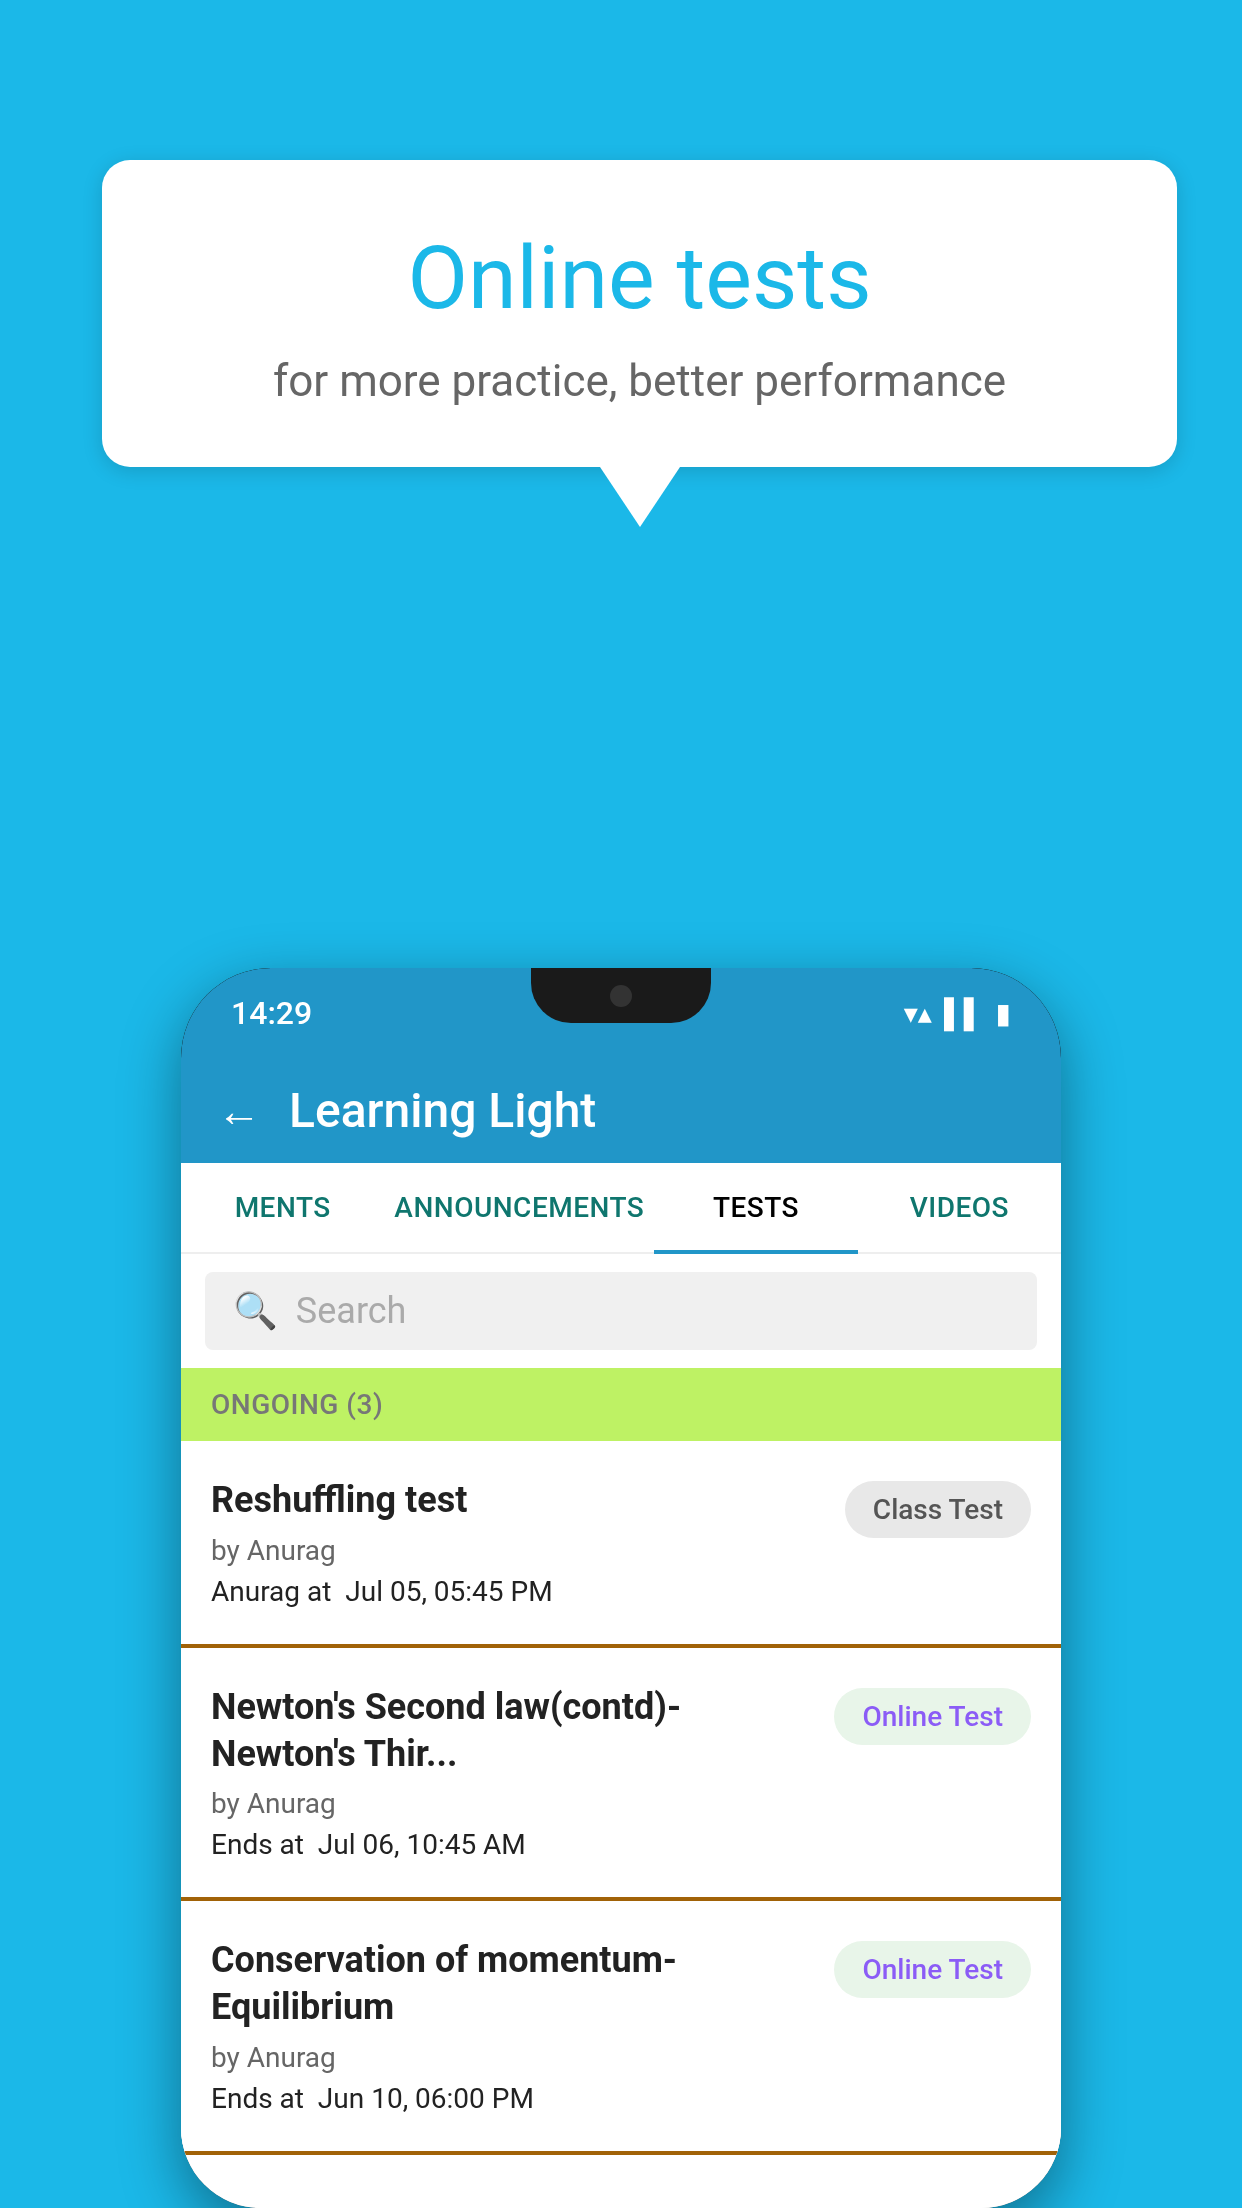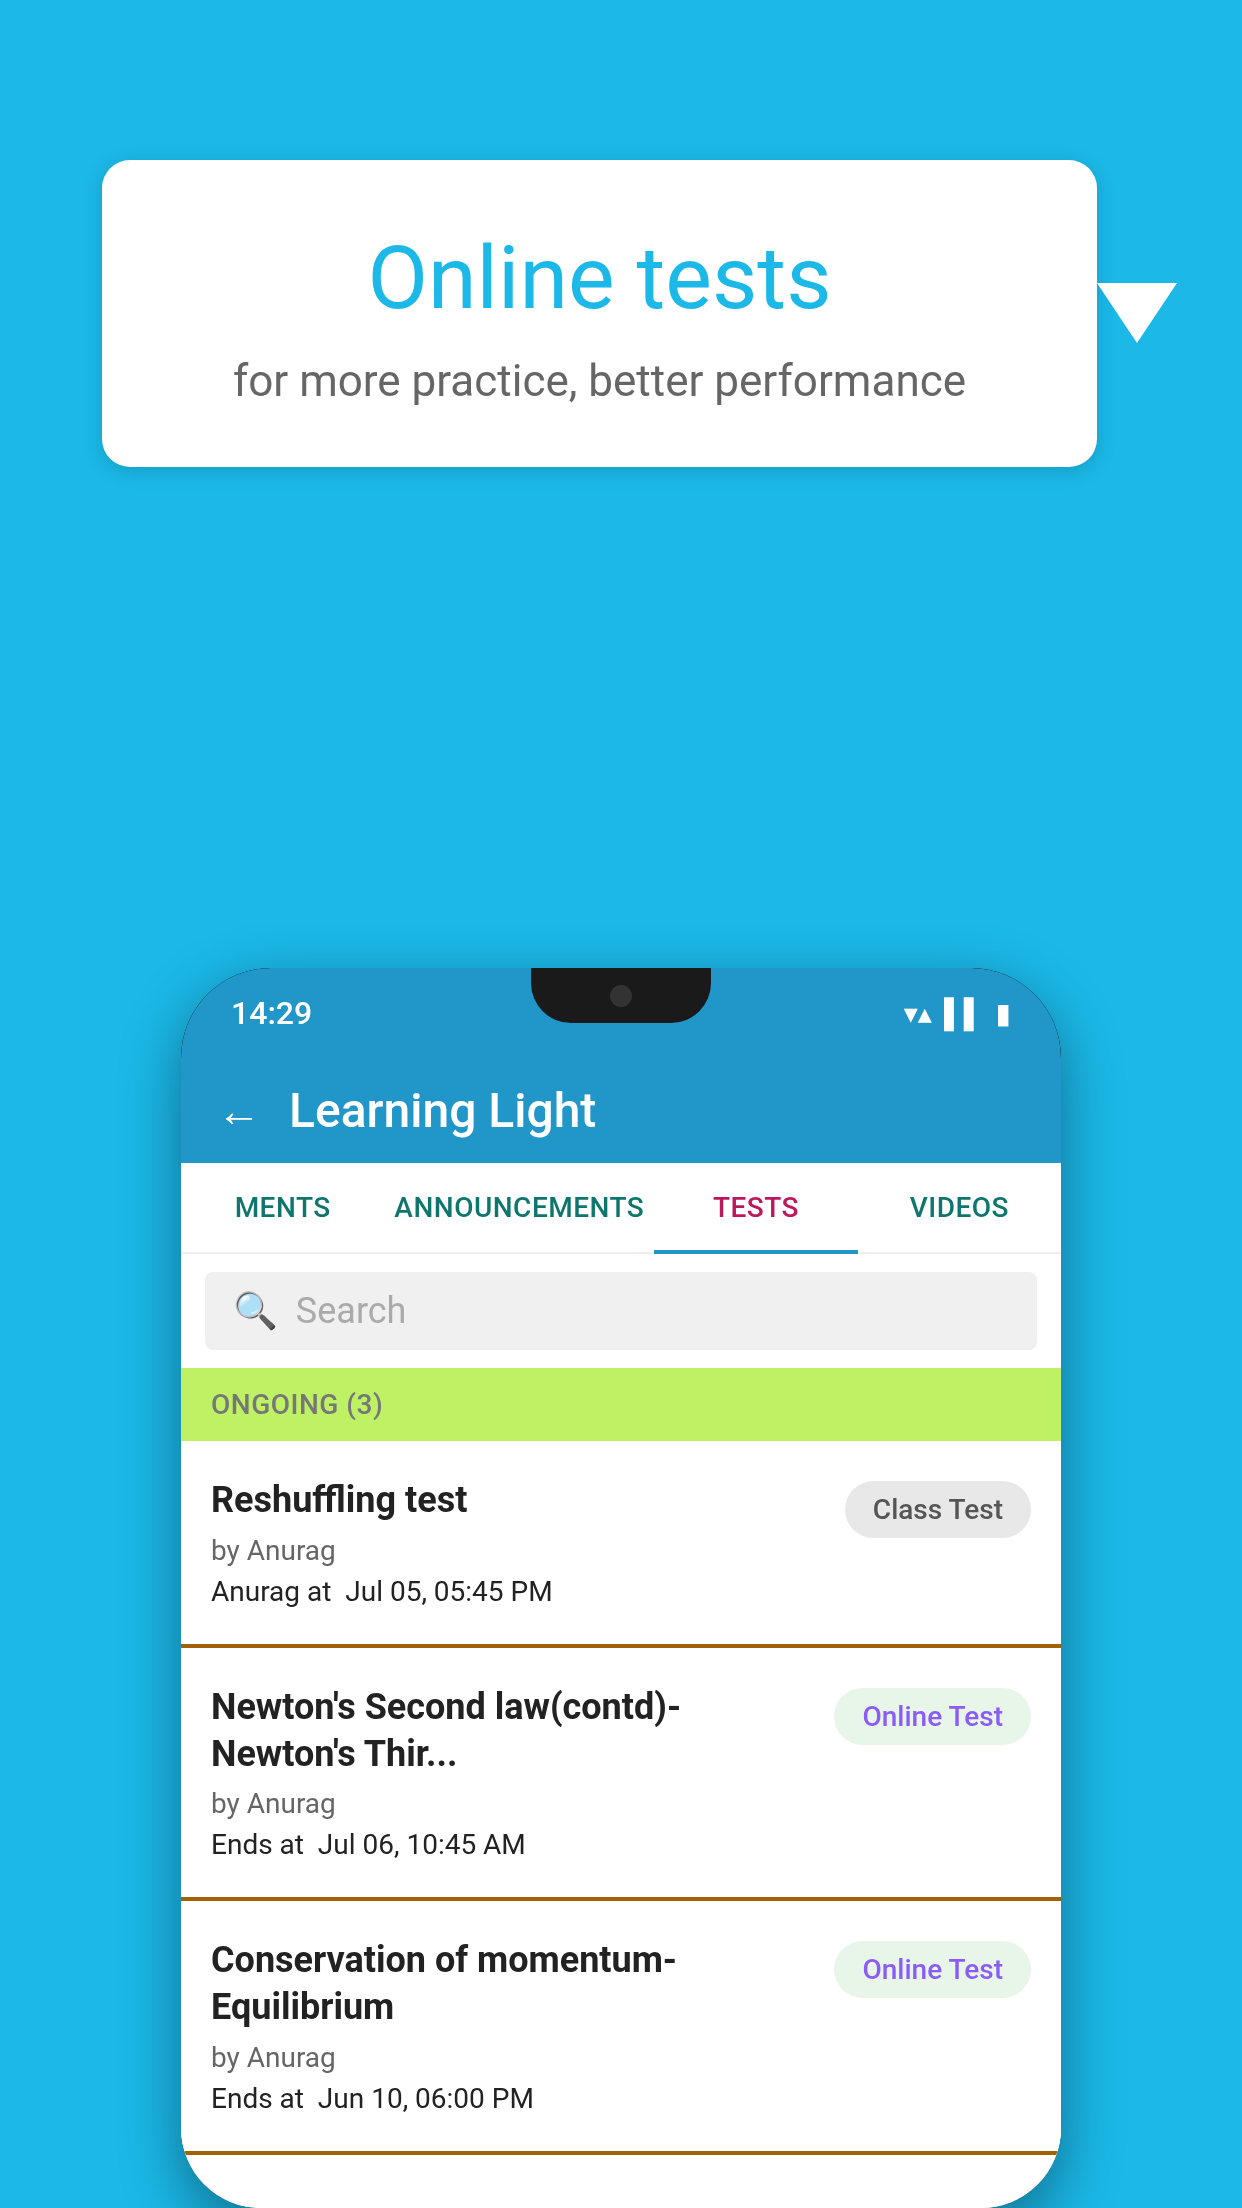--- a/index.html
+++ b/index.html
@@ -12,21 +12,21 @@
       position: relative;
     }
 
     
     .speech-bubble-container {
       position: absolute;
       top: 160px;
       left: 70px;
       right: 65px;
       display: flex;
-      flex-direction: row;
+      flex-direction: column;
       align-items: center;
       margin-left: 32px;
     }
     .speech-bubble {
       background: white;
       border-radius: 28px;
       padding: 70px 80px 60px;
       text-align: center;
       width: 100%;
       box-shadow: 0 4px 20px rgba(0,0,0,0.15);
@@ -146,21 +146,21 @@
       padding: 28px 10px;
       text-align: center;
       font-size: 28px;
       font-weight: 500;
       color: #0f766e;
       cursor: pointer;
       letter-spacing: 0.5px;
       position: relative;
     }
     .tab-item.active {
-      color: #be185d;
+      color: #000000;
     }
     .tab-item.active::after {
       content: '';
       position: absolute;
       bottom: -2px;
       left: 0;
       right: 0;
       height: 4px;
       background: #2196C8;
     }

